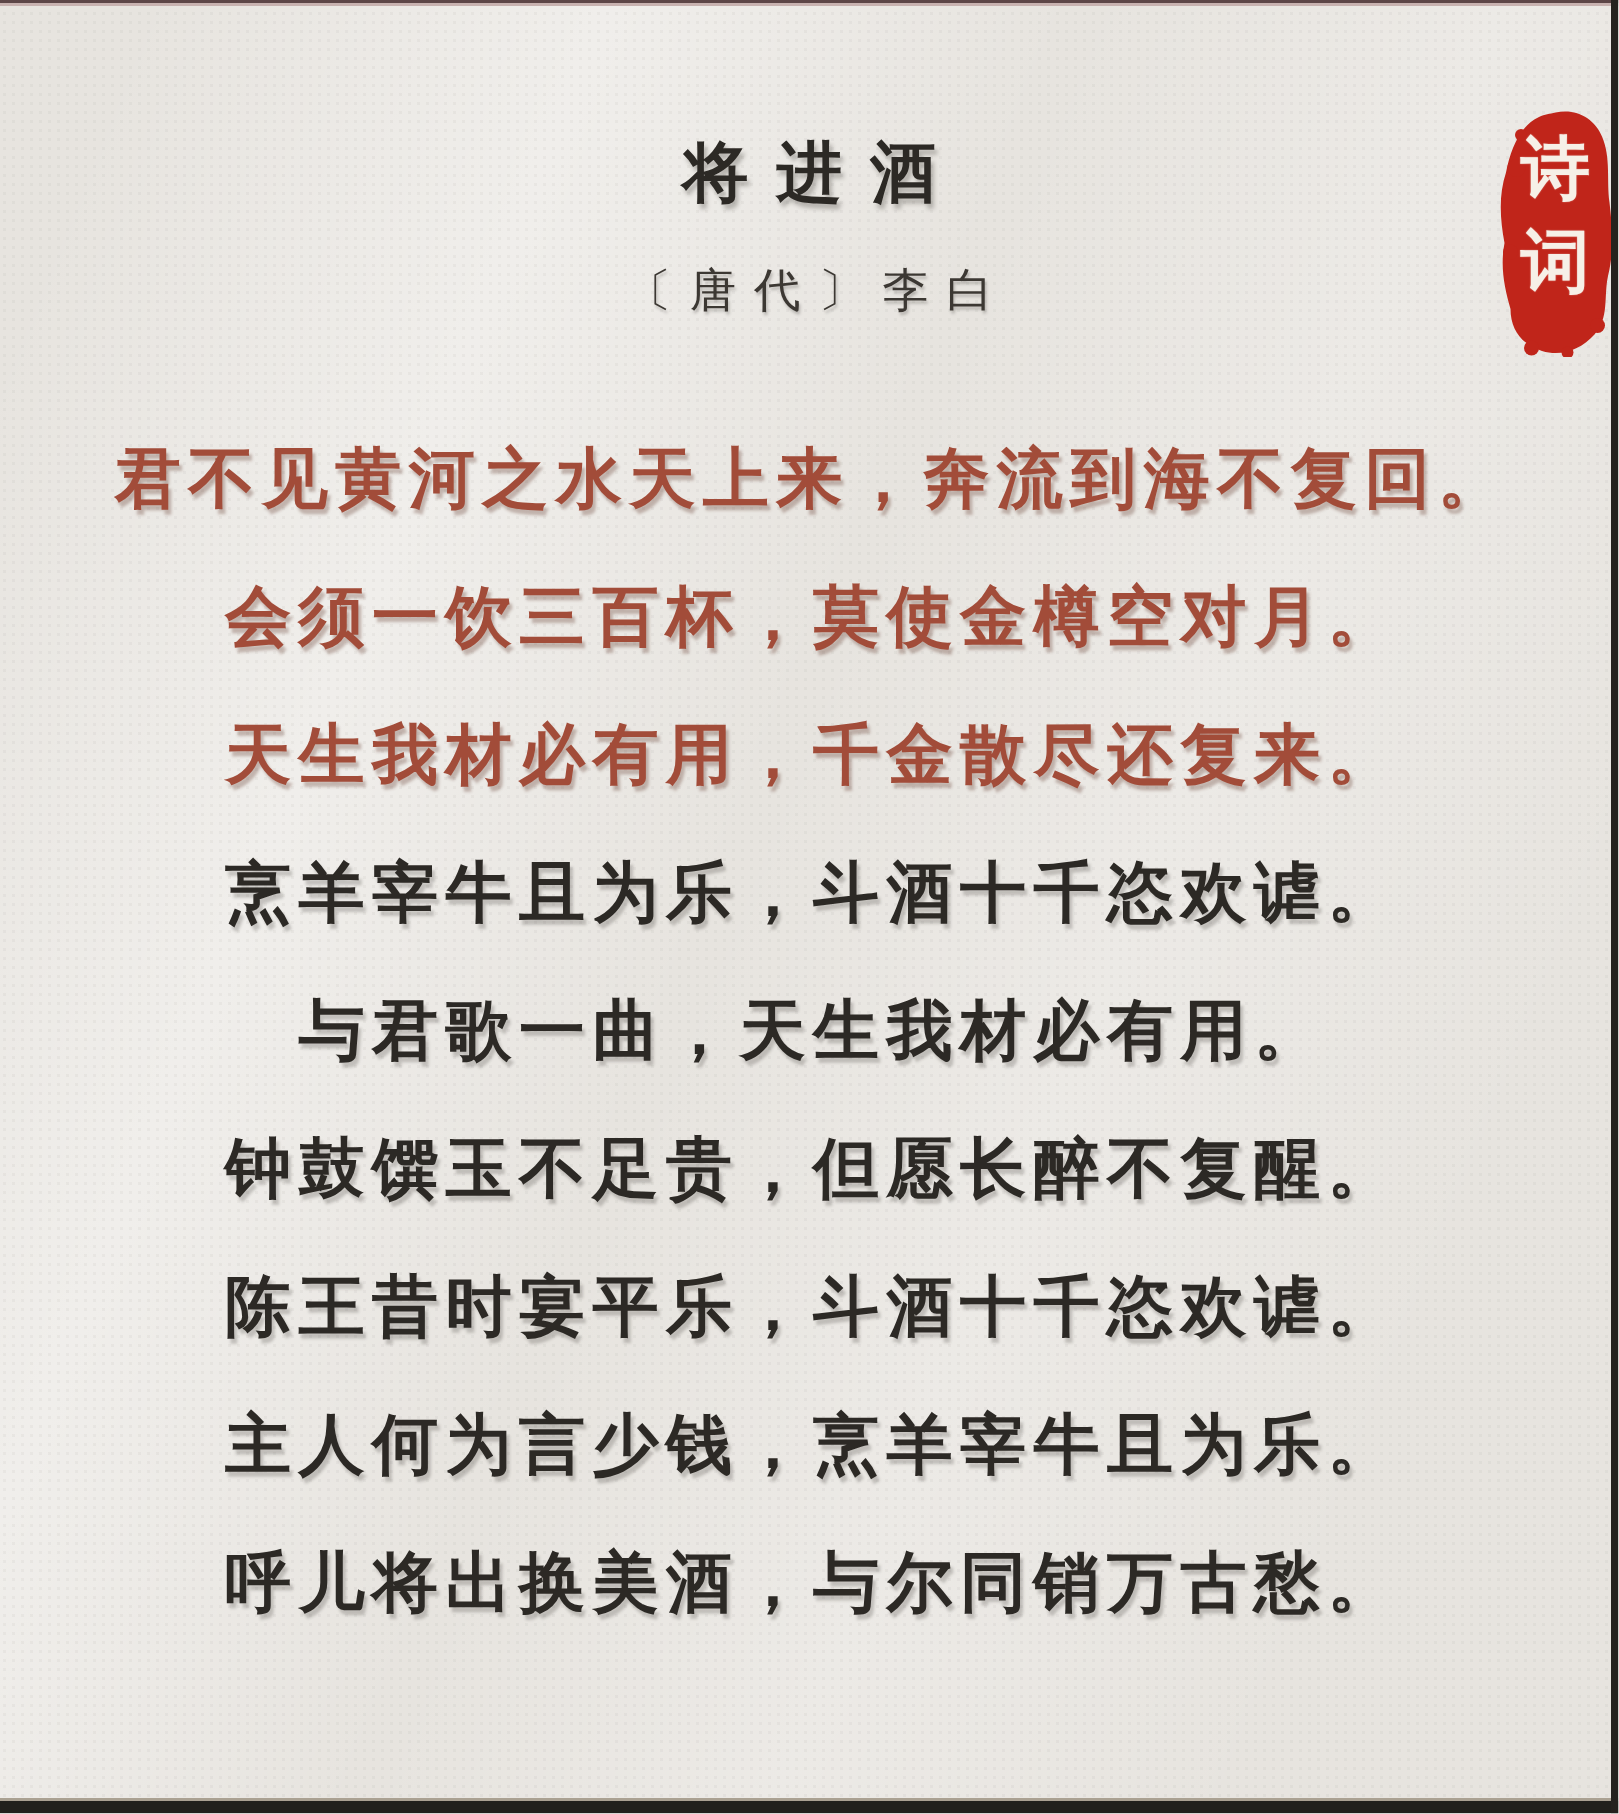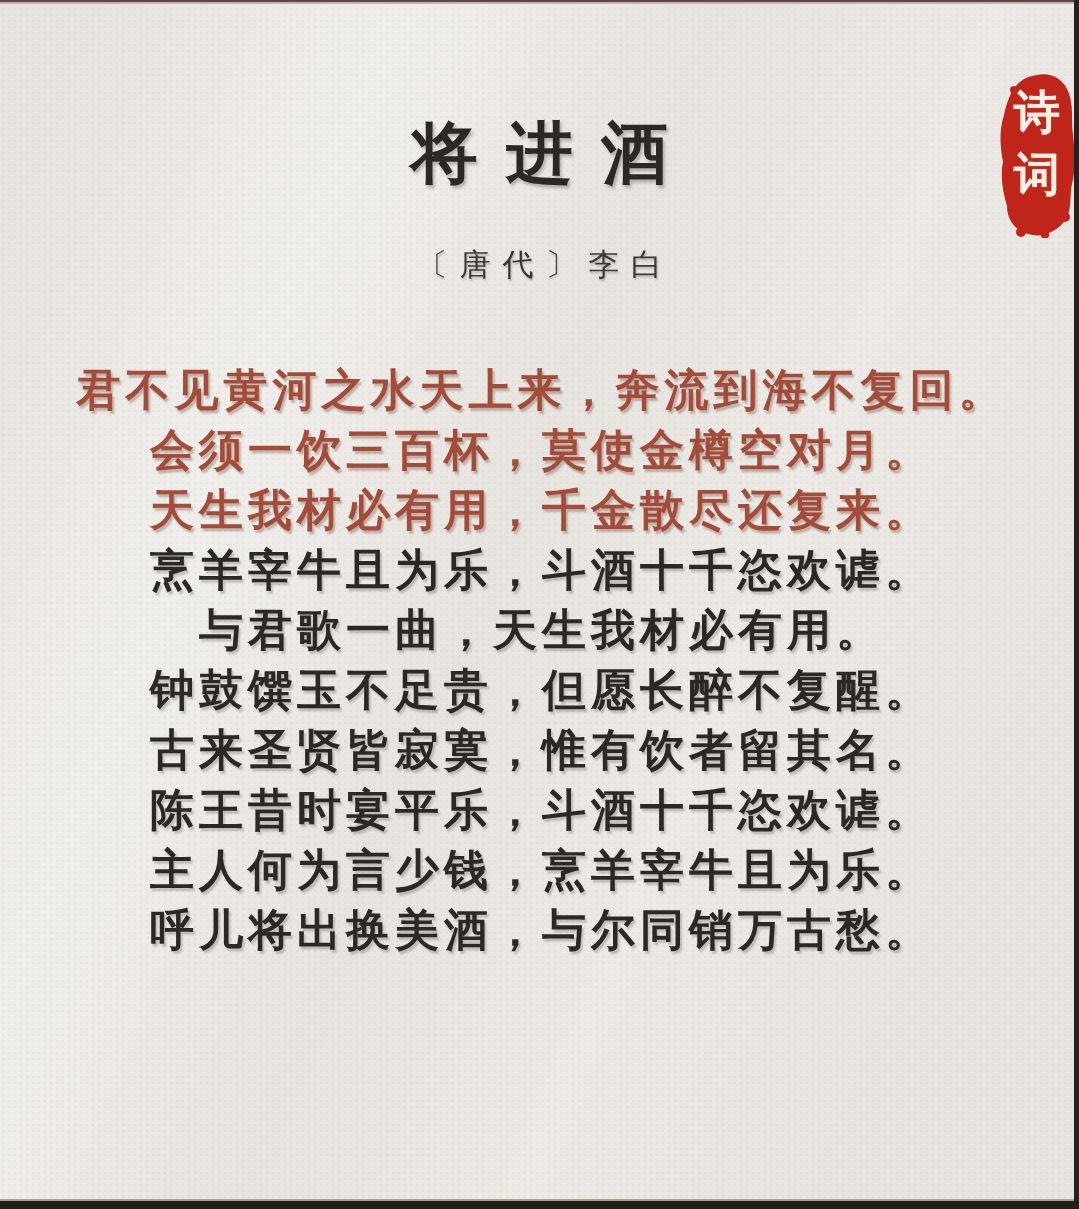--- a/index.html
+++ b/index.html
@@ -45,34 +45,34 @@
   }
   .border-right {
     right: 0; top: 0; width: 5px; height: 100%;
     background: #24221e;
   }
 
   .title {
     position: relative;
     z-index: 2;
     margin: 0;
-    padding-top: 115px;
-    font-size: 67px;
+    padding-top: 78px;
+    font-size: 44px;
     line-height: 76px;
     font-weight: bold;
     color: #2c2925;
     text-align: center;
     letter-spacing: 0.42em;
     text-indent: 0.42em;
     text-shadow: 2px 3px 3px rgba(40,35,30,0.28);
   }
   .author {
     position: relative;
     z-index: 2;
-    margin-top: 56px;
+    margin-top: 22px;
     font-size: 31px;
     line-height: 36px;
     color: #3c3833;
     text-align: center;
     letter-spacing: 0.38em;
     text-indent: 0.38em;
     text-shadow: 1px 2px 2px rgba(40,35,30,0.25);
   }
   .poem {
     position: relative;
@@ -83,20 +83,21 @@
     height: 60px;
     line-height: 60px;
     font-size: 44px;
     font-weight: bold;
     color: #2c2925;
     text-align: center;
     letter-spacing: 5px;
     text-indent: 5px;
     white-space: nowrap;
     text-shadow: 2px 3px 2px rgba(40,35,30,0.22);
+    margin-top: 32px;
   }
   .poem-line.highlight {
     color: #a24c39;
     text-shadow: 2px 3px 2px rgba(90,45,32,0.30);
   }
 
   .seal {
     position: absolute;
     top: 72px;
     right: 2px;
@@ -153,19 +154,18 @@
 
   <div class="author">〔唐代〕李白</div>
 
   <div class="poem">
       <div class="poem-line highlight">君不见黄河之水天上来，奔流到海不复回。</div>
       <div class="poem-line highlight">会须一饮三百杯，莫使金樽空对月。</div>
       <div class="poem-line highlight">天生我材必有用，千金散尽还复来。</div>
       <div class="poem-line">烹羊宰牛且为乐，斗酒十千恣欢谑。</div>
       <div class="poem-line">与君歌一曲，天生我材必有用。</div>
       <div class="poem-line">钟鼓馔玉不足贵，但愿长醉不复醒。</div>
-      <div class="poem-line">古来圣贤皆寂寞，惟有饮者留其名。</div>
       <div class="poem-line">陈王昔时宴平乐，斗酒十千恣欢谑。</div>
       <div class="poem-line">主人何为言少钱，烹羊宰牛且为乐。</div>
       <div class="poem-line">呼儿将出换美酒，与尔同销万古愁。</div>
     </div>
 
 </div>
 
 </body></html>

